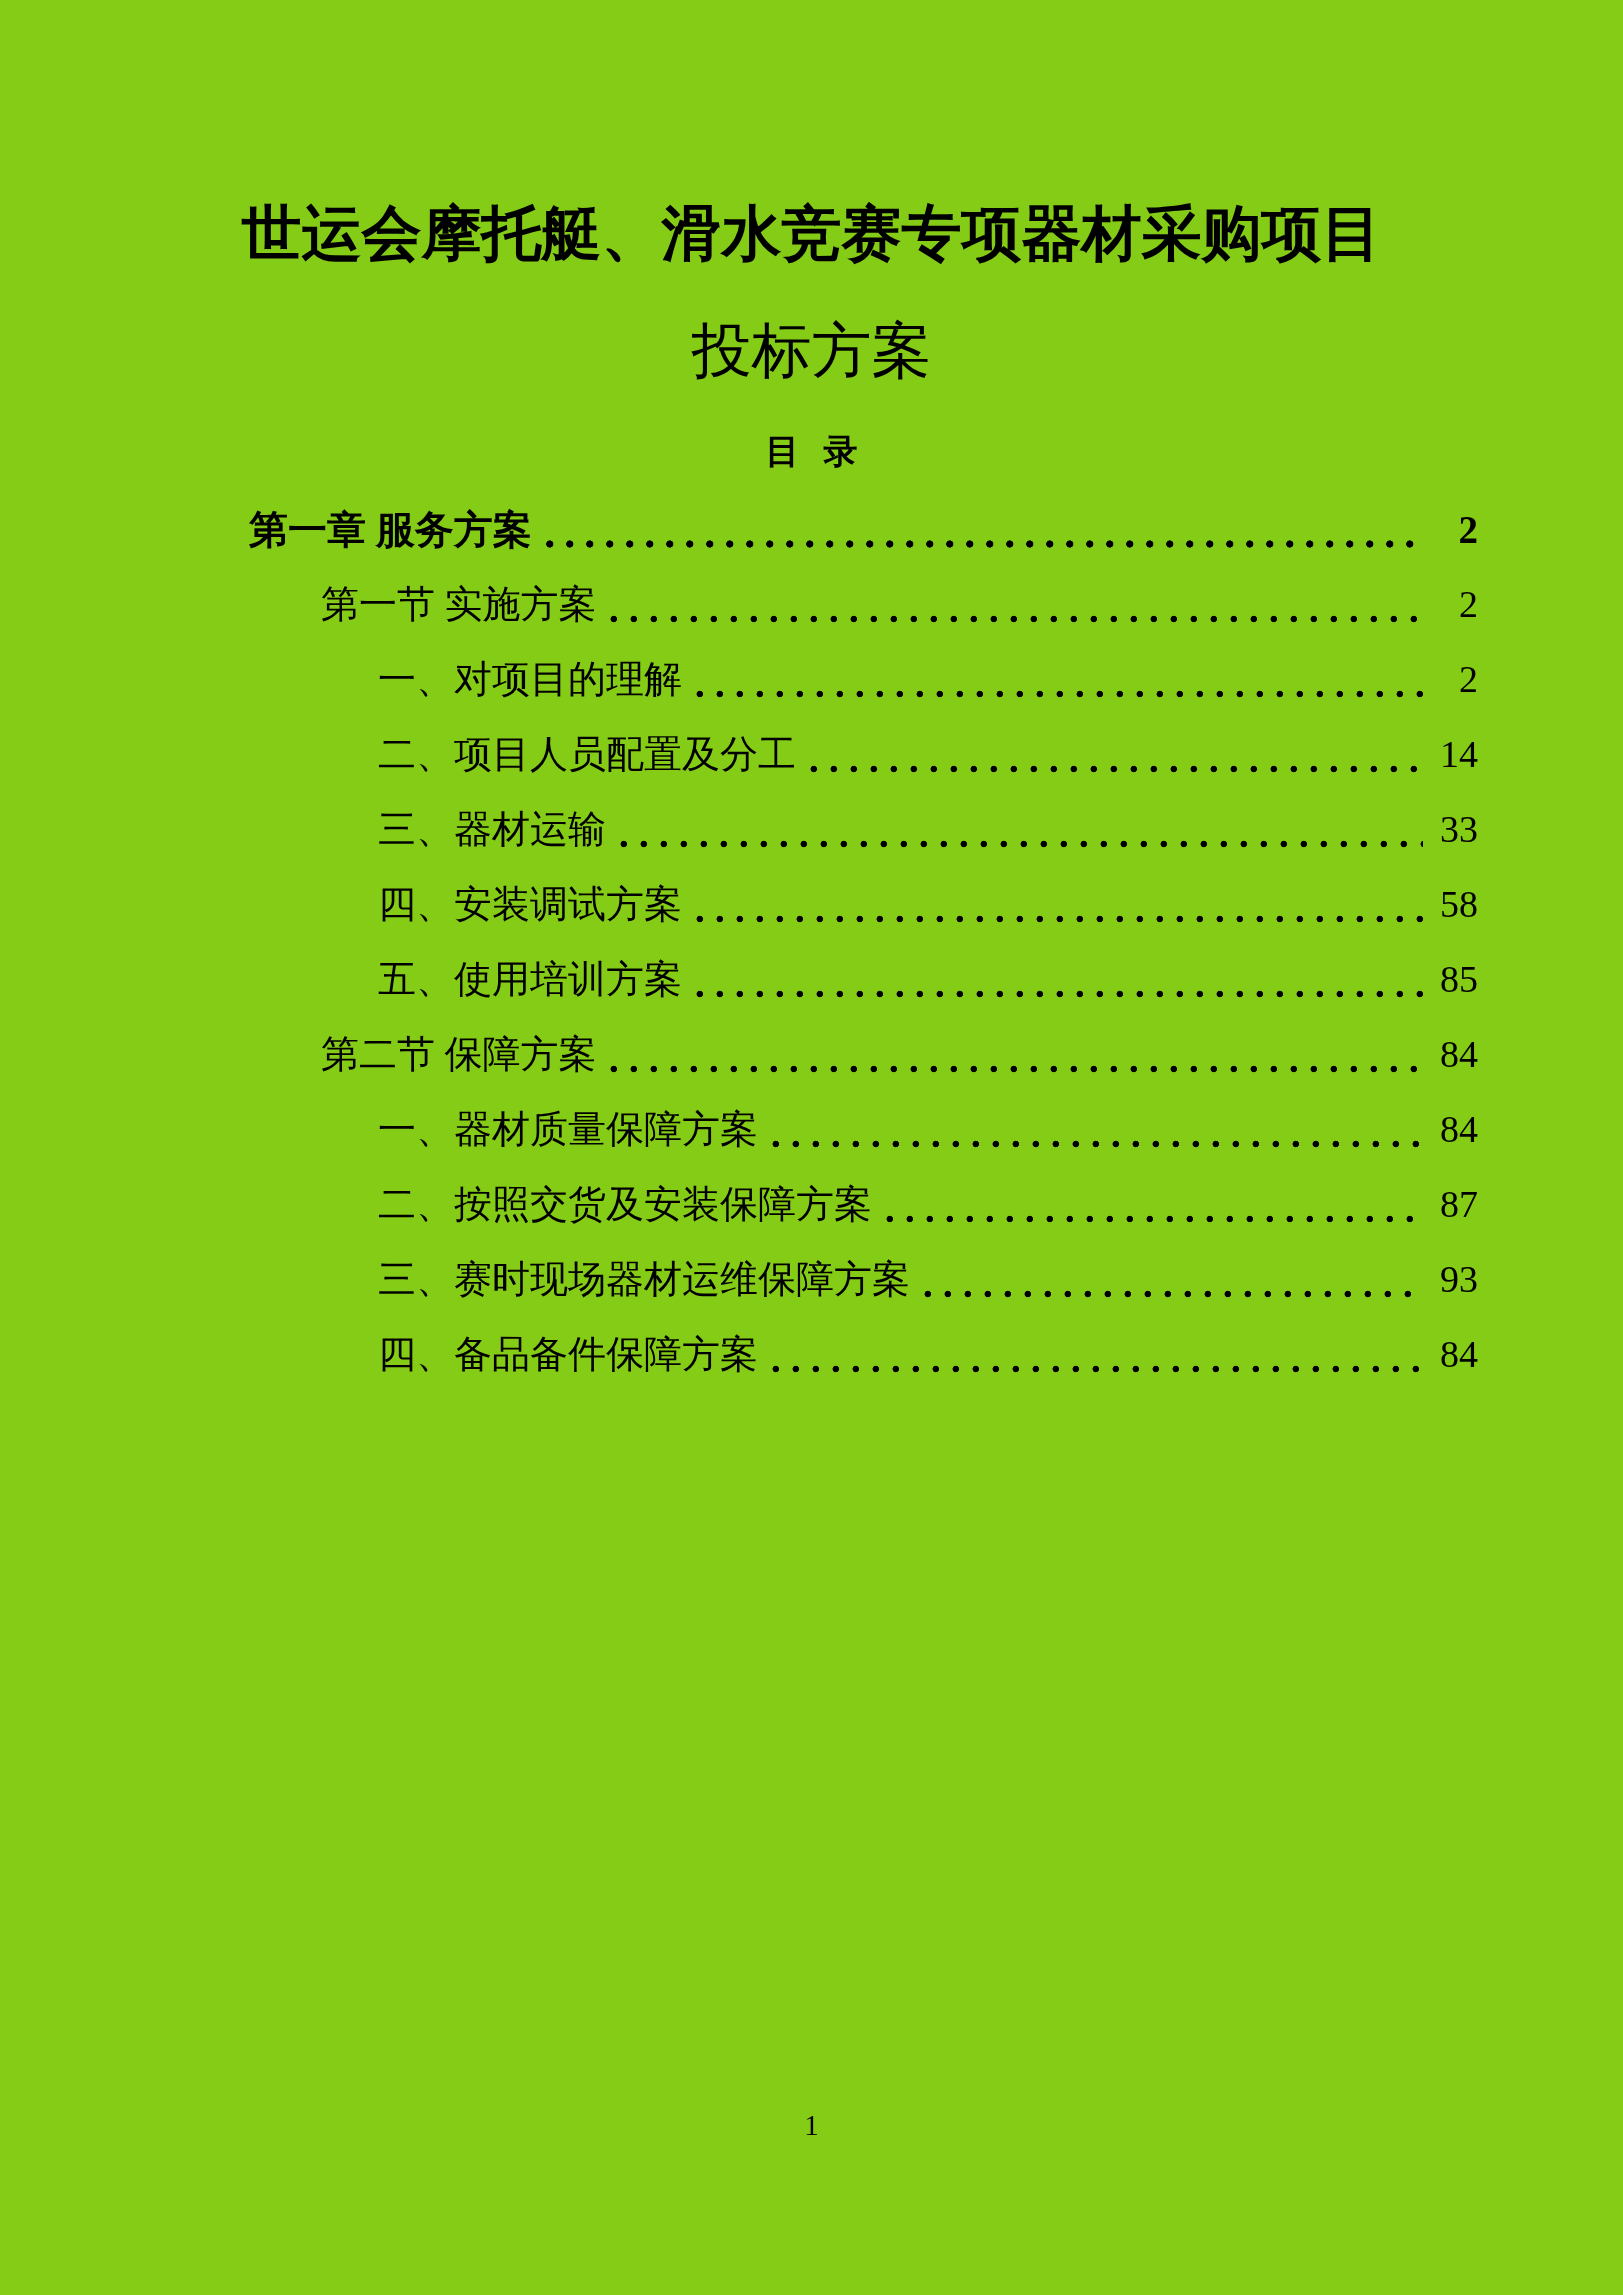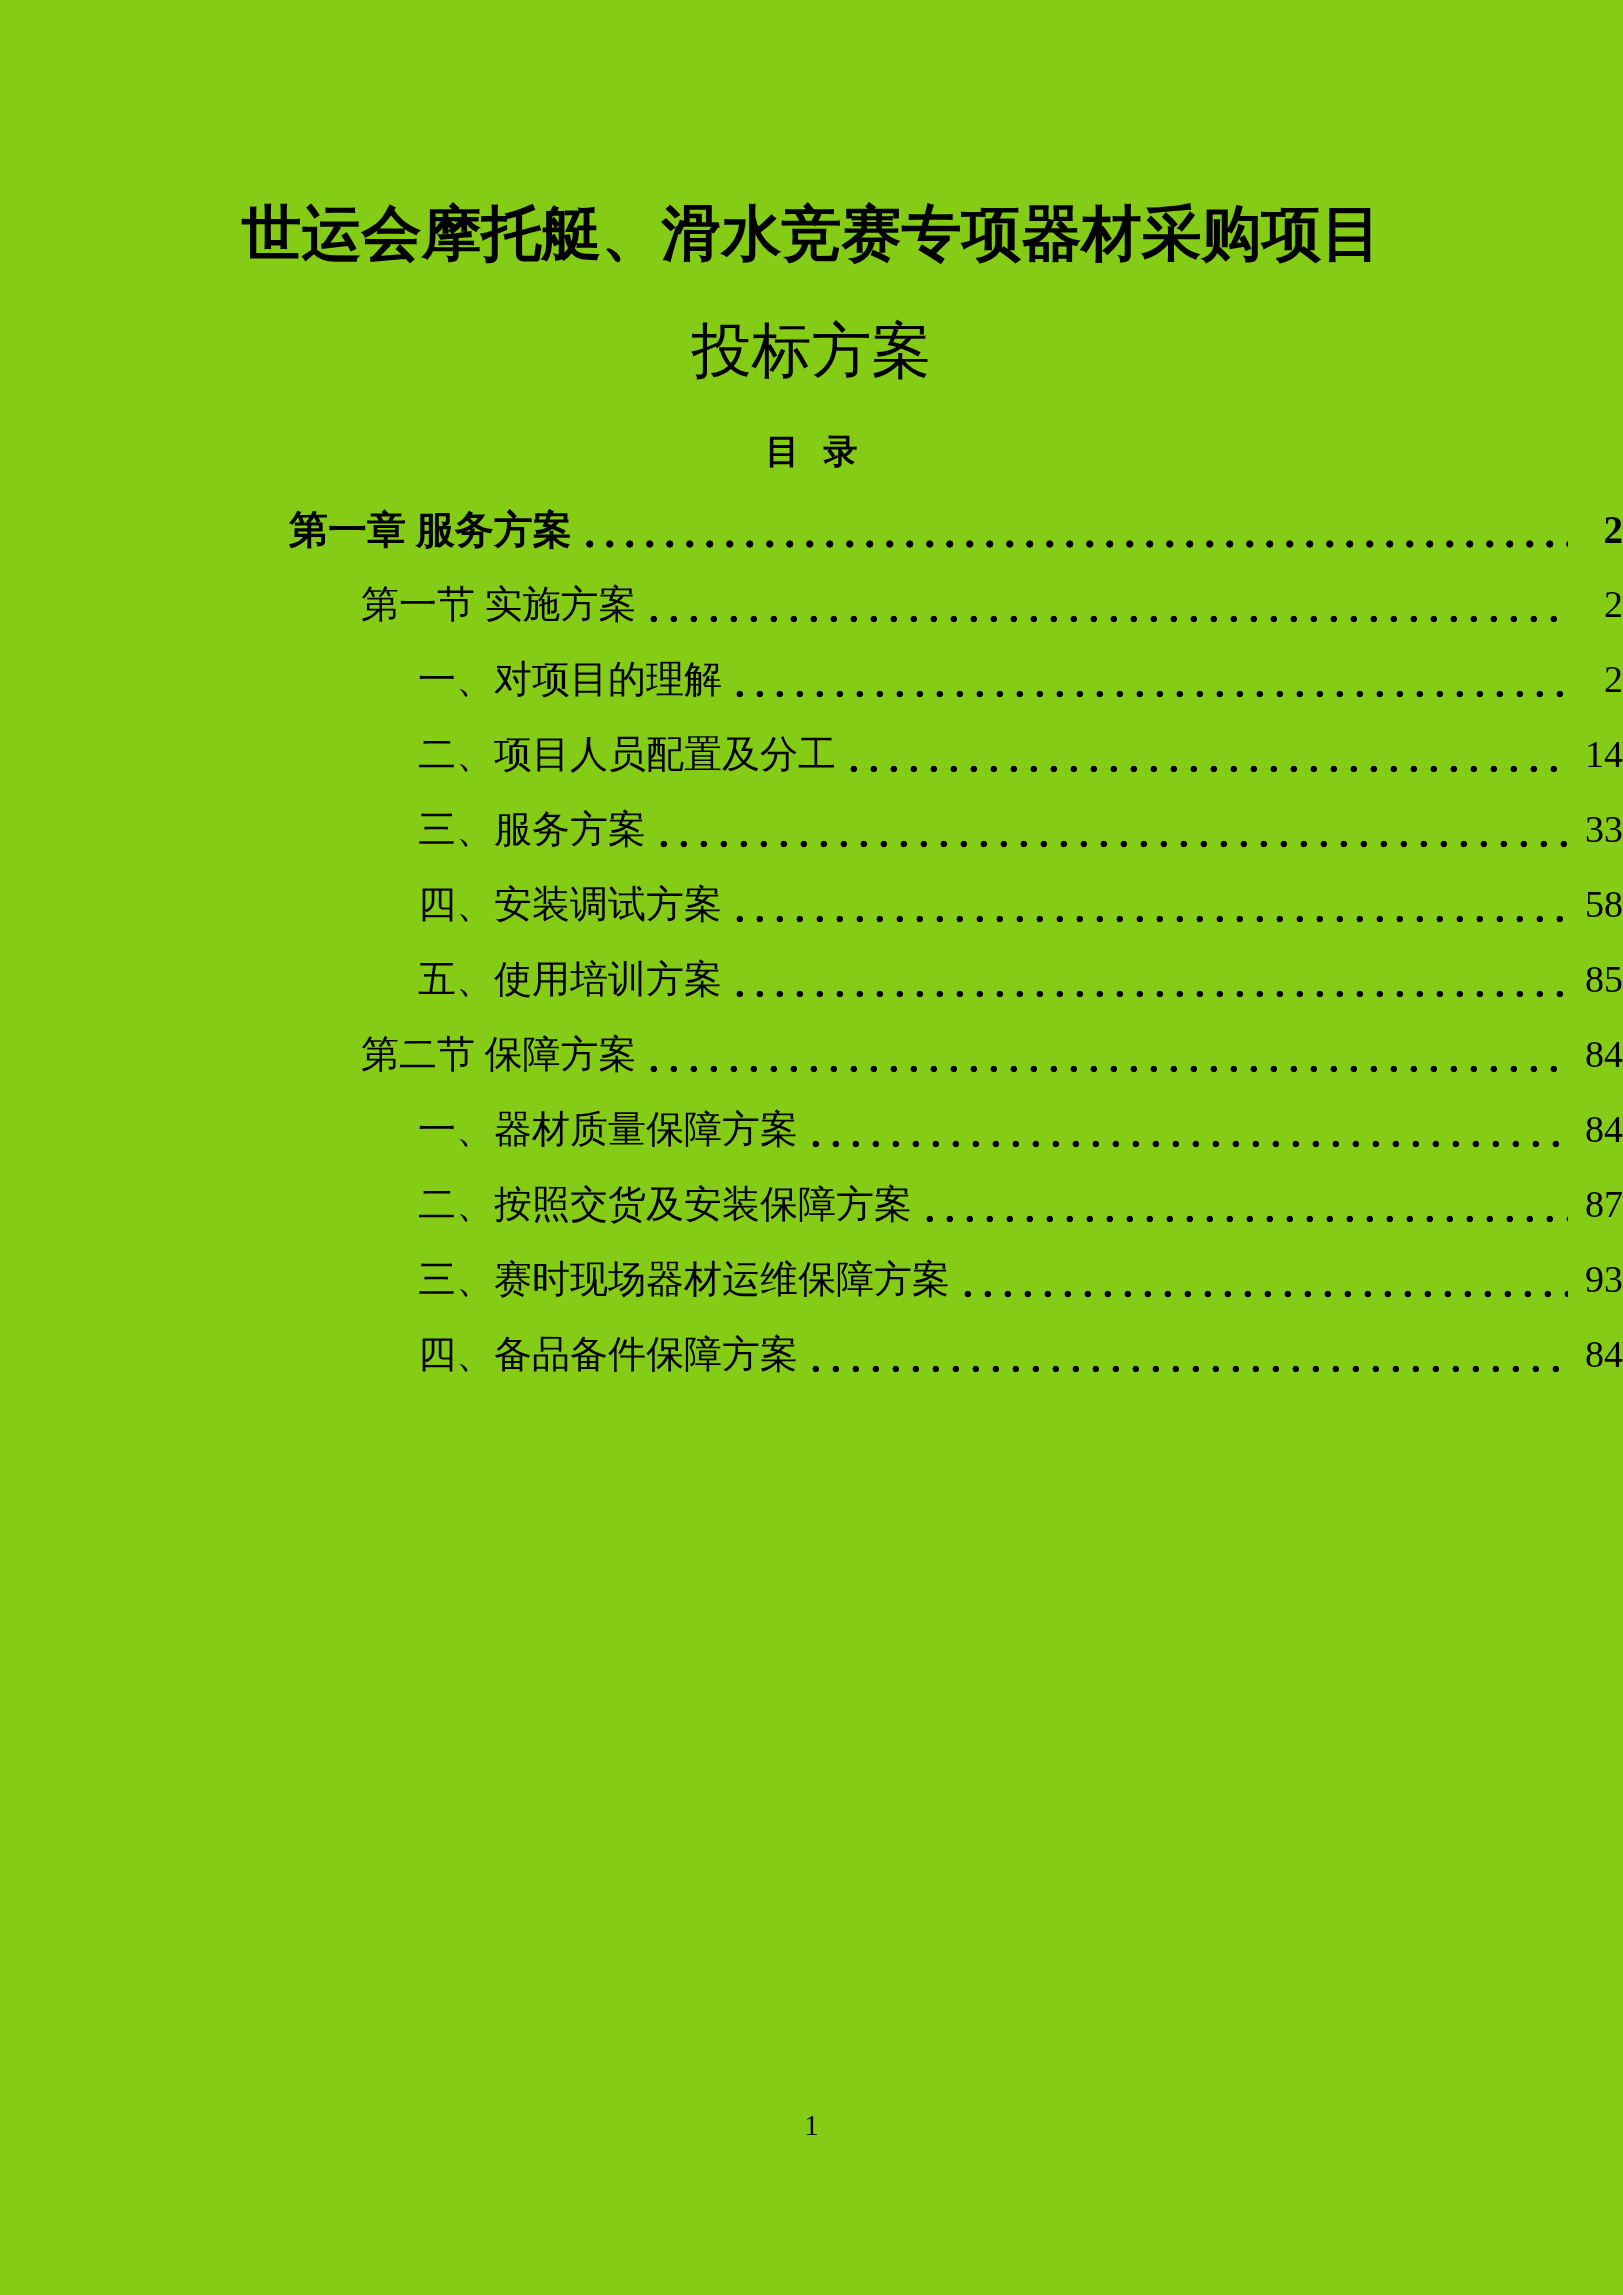--- a/index.html
+++ b/index.html
@@ -60,21 +60,21 @@
     top: 492px;
     left: 0;
     right: 0;
   }
   .toc-row {
     display: flex;
     align-items: flex-start;
     height: 75px;
     line-height: 75px;
     font-size: 38px;
-    margin-left: 40px;
+    padding-right: 145px;
   }
   .toc-row.lvl1 {
     padding-left: 249px;
     font-weight: bold;
     font-size: 39px;
   }
   .toc-row.lvl2 { padding-left: 321px; font-family: Liberation Serif, serif; }
   .toc-row.lvl3 { padding-left: 378px; }
   .toc-label {
     white-space: nowrap;
@@ -131,21 +131,21 @@
         <span class="toc-label">一、对项目的理解</span>
         <span class="leader"></span>
         <span class="toc-page">2</span>
       </div>
       <div class="toc-row lvl3">
         <span class="toc-label">二、项目人员配置及分工</span>
         <span class="leader"></span>
         <span class="toc-page">14</span>
       </div>
       <div class="toc-row lvl3">
-        <span class="toc-label">三、服务方案</span>
+        <span class="toc-label">三、器材运输</span>
         <span class="leader"></span>
         <span class="toc-page">33</span>
       </div>
       <div class="toc-row lvl3">
         <span class="toc-label">四、安装调试方案</span>
         <span class="leader"></span>
         <span class="toc-page">58</span>
       </div>
       <div class="toc-row lvl3">
         <span class="toc-label">五、使用培训方案</span>

